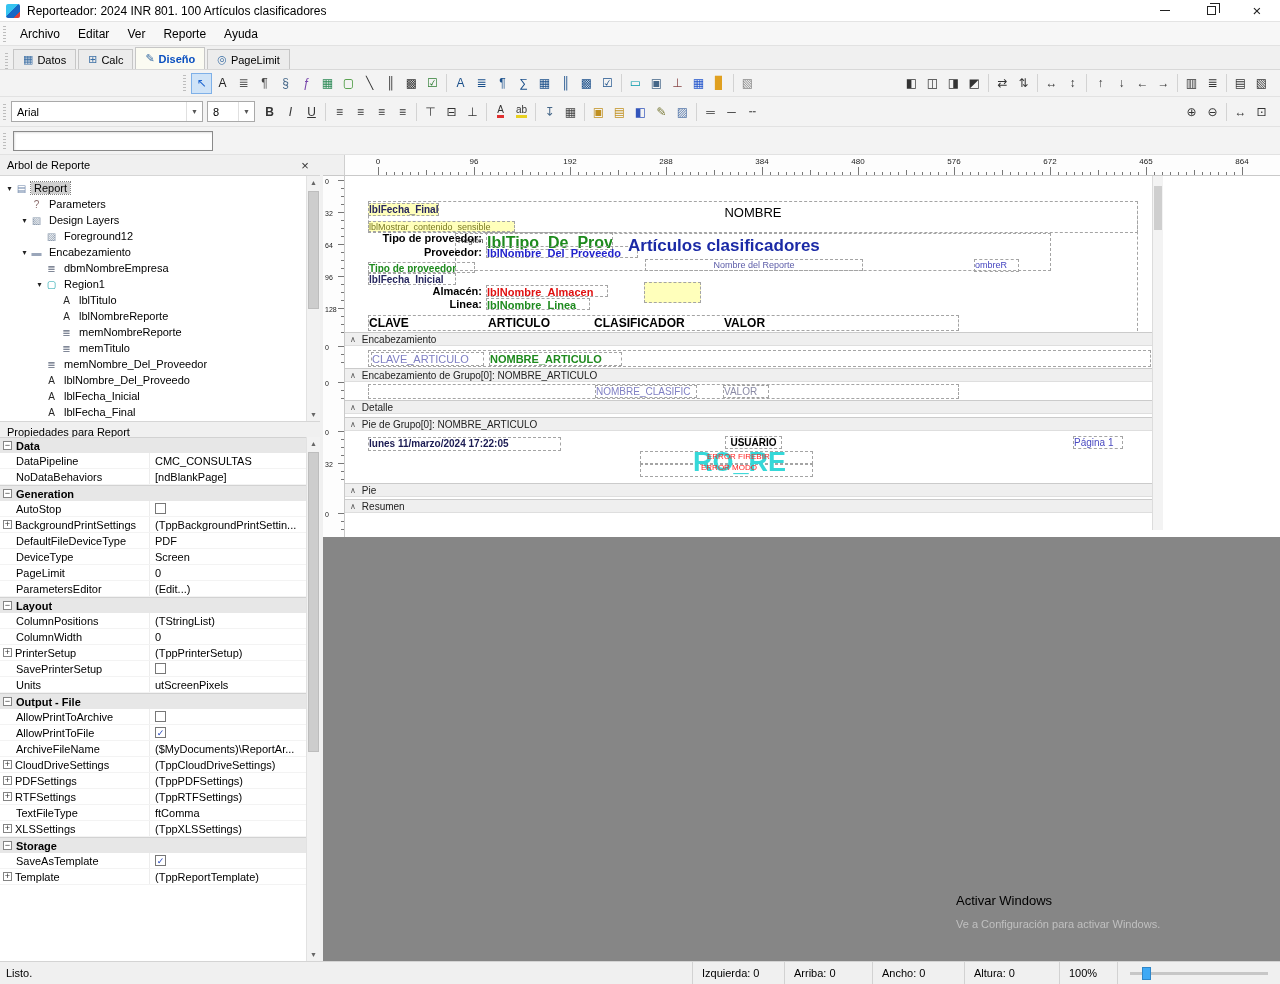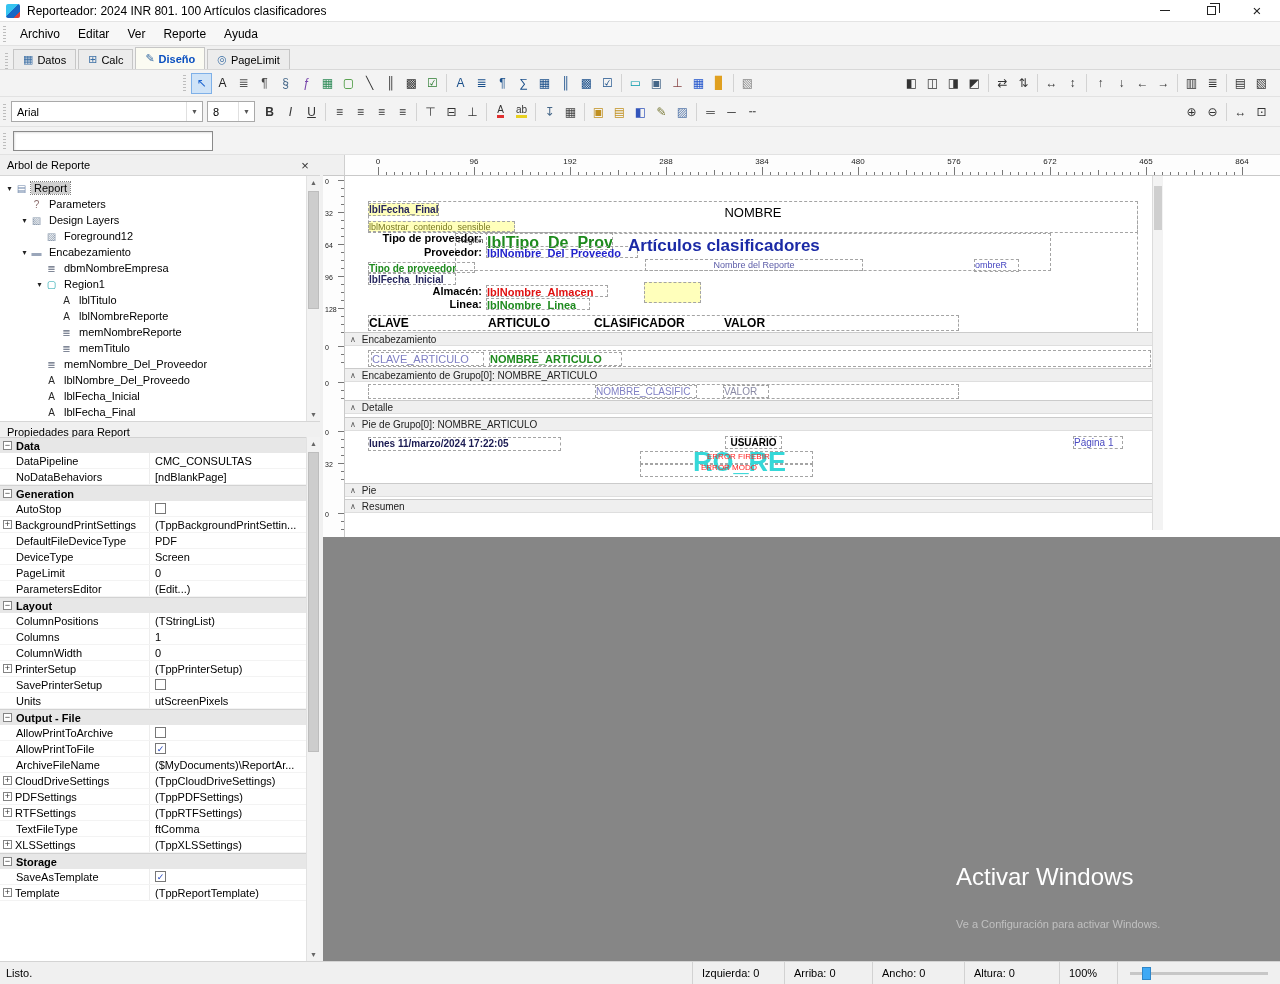--- a/index.html
+++ b/index.html
@@ -74,21 +74,21 @@
 .vlabel{position:absolute;left:2px;font-size:7px;color:#222}
 .page{position:absolute;left:22px;top:21px;width:935px;height:361px;background:#fff}
 .band{position:absolute;left:0;width:807px;height:14px;background:#efefef;border-top:1px solid #cbcbcb;border-bottom:1px solid #dedede;display:flex;align-items:center;font-size:10px;color:#222;padding-left:5px;gap:6px;z-index:2}
 .band-chevron{font-size:8px;color:#555}
 .del{position:absolute;white-space:nowrap;line-height:1.2;overflow:hidden}
 .del.dashed{border:1px dashed #a4a4a4}
 .del.box{border:1px dashed #a4a4a4}
 .del.vline{border-left:1px dashed #a4a4a4;width:0 !important}
 .page-scroll{position:absolute;left:807px;top:0;width:11px;height:354px;background:#f3f3f3;border-left:1px solid #dcdcdc;z-index:3}
 .page-scroll .thumb{position:absolute;left:1px;top:10px;width:8px;height:44px;background:#cfcfcf}
-.aw1{position:absolute;left:633px;top:708px;font-size:24px;color:#ffffff}
+.aw1{position:absolute;left:633px;top:738px;font-size:13px;color:#000000}
 .aw2{position:absolute;left:633px;top:763px;font-size:11px;color:#c0c0c0}
 
 .statusbar{position:absolute;left:0;top:961px;width:1280px;height:23px;background:#f0f0f0;border-top:1px solid #d4d4d4;display:flex;align-items:center;font-size:11px}
 .sb-status{flex:1;padding-left:6px}
 .sb-fields{display:flex;height:100%}
 .sb-field{border-left:1px solid #d2d2d2;height:100%;display:flex;align-items:center;padding-left:9px}
 .sb-slider{border-left:1px solid #d2d2d2;width:163px;height:100%;display:flex;align-items:center;padding:0 12px}
 .slider-track{position:relative;flex:1;height:3px;background:#c7c7c7}
 .slider-thumb{position:absolute;left:12px;top:-5px;width:9px;height:13px;background:#3fa9f5;border:1px solid #2e86c9}
 </style>
@@ -552,26 +552,20 @@
             </div>
             <div class="prop-group">
               <span class="pg-box">−</span>
               <span class="pg-name">Layout</span>
             </div>
             <div class="prop-row">
               <div class="prop-key">
                 <span class="prop-key-text">ColumnPositions</span>
               </div>
               <div class="prop-val">(TStringList)</div>
-            </div>
-            <div class="prop-row">
-              <div class="prop-key">
-                <span class="prop-key-text">Columns</span>
-              </div>
-              <div class="prop-val">1</div>
             </div>
             <div class="prop-row">
               <div class="prop-key">
                 <span class="prop-key-text">ColumnWidth</span>
               </div>
               <div class="prop-val">0</div>
             </div>
             <div class="prop-row">
               <div class="prop-key">
                 <span class="pg-box">+</span>

